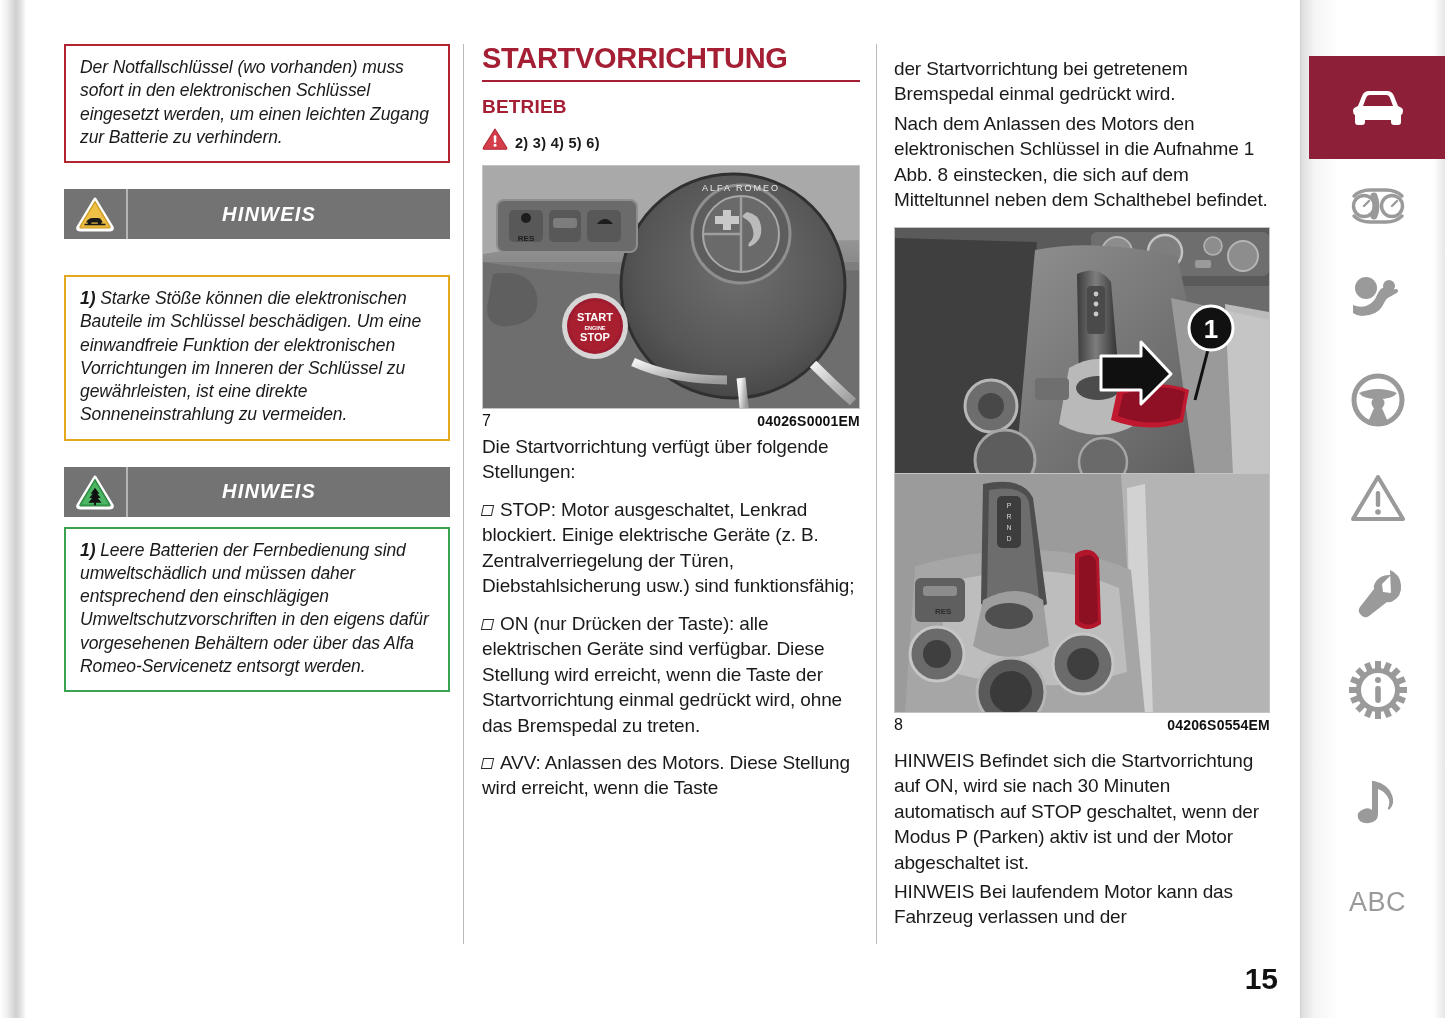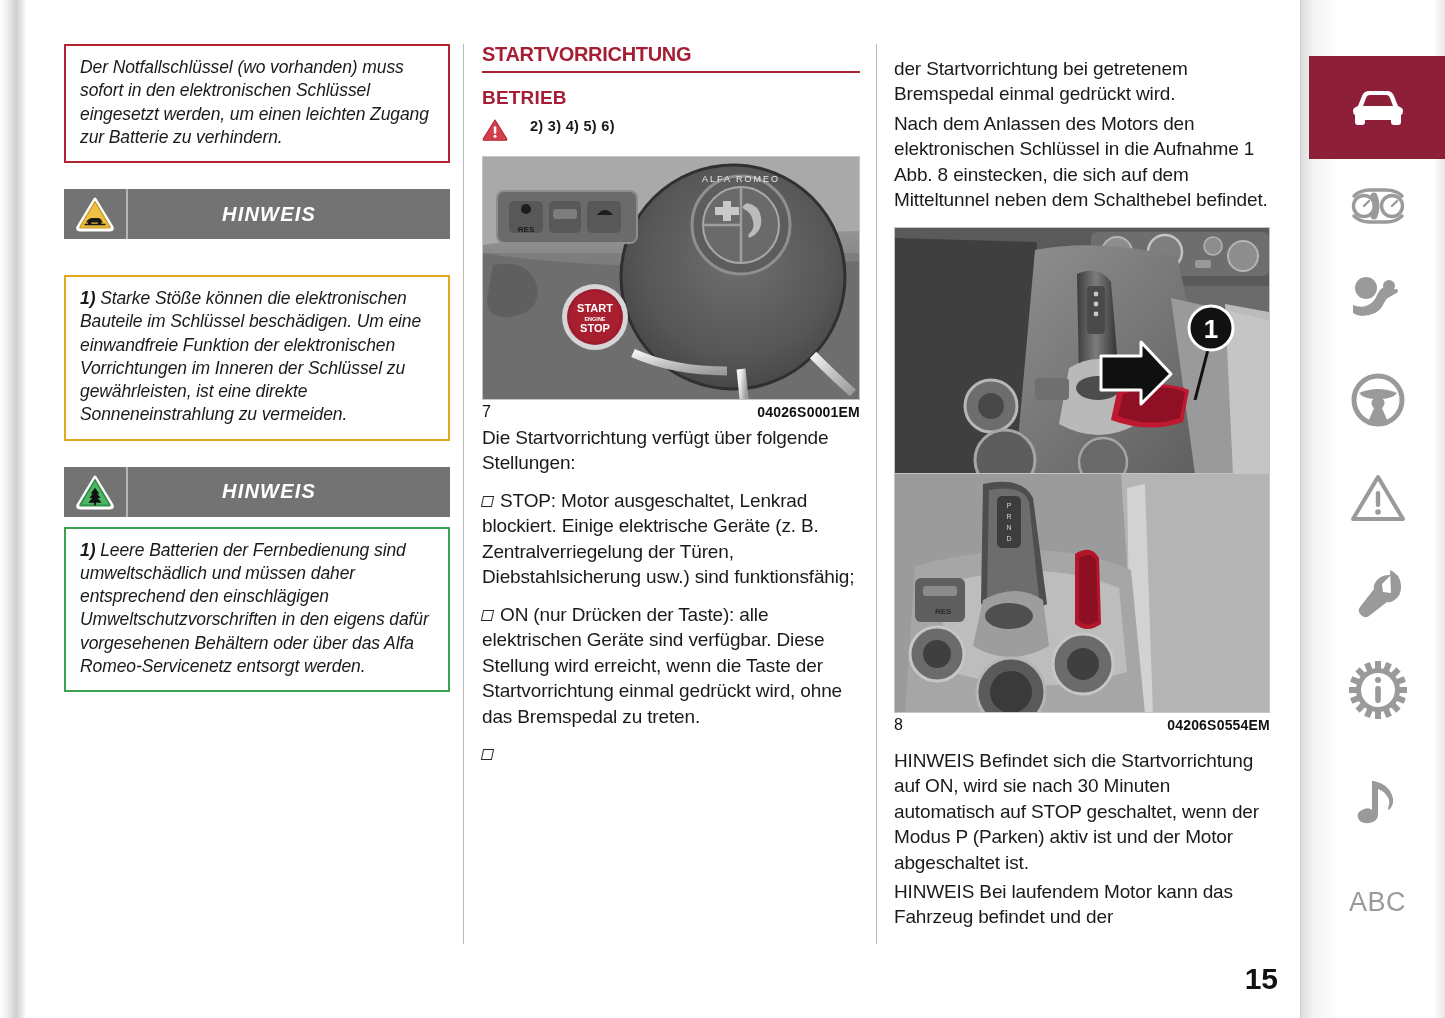--- a/index.html
+++ b/index.html
@@ -73,36 +73,36 @@
     font-weight: bold;
     font-style: italic;
     font-size: 20px;
     letter-spacing: 1.2px;
     padding-right: 40px;
   }
 
   
   h1.section-title {
     color: #a41e34;
-    font-size: 20px;
+    font-size: 29px;
     font-weight: bold;
     letter-spacing: -0.3px;
     line-height: 1;
     padding-bottom: 7px;
     border-bottom: 2px solid #a41e34;
   }
   h2.sub-title {
     color: #a41e34;
     font-size: 19px;
     font-weight: bold;
     letter-spacing: 0.2px;
     margin-top: 14px;
   }
   .note-refs {
-    display: flex; align-items: flex-start; gap: 22px;
+    display: flex; align-items: flex-end; gap: 7px;
     margin-top: 9px; margin-bottom: 6px;
   }
   .note-refs .refs {
     font-size: 14.5px; font-weight: bold; color: #1a1a1a;
     letter-spacing: 0.3px;
   }
   p.body {
     font-size: 19px;
     line-height: 1.34;
     color: #1a1a1a;
@@ -302,21 +302,21 @@
         <span class="fig-code">04026S0001EM</span>
       </div>
     </div>
 
     <p class="body">Die Startvorrichtung verfügt über folgende Stellungen:</p>
 
     <p class="body tight"><span class="bullet-sq"></span><span>STOP: Motor ausgeschaltet, Lenkrad blockiert. Einige elektrische Geräte (z. B. Zentralverriegelung der Türen, Diebstahlsicherung usw.) sind funktionsfähig;</span></p>
 
     <p class="body tight"><span class="bullet-sq"></span><span>ON (nur Drücken der Taste): alle elektrischen Geräte sind verfügbar. Diese Stellung wird erreicht, wenn die Taste der Startvorrichtung einmal gedrückt wird, ohne das Bremspedal zu treten.</span></p>
 
-    <p class="body tight"><span class="bullet-sq"></span></p>
+    <p class="body tight"><span class="bullet-sq"></span><span>AVV: Anlassen des Motors. Diese Stellung wird erreicht, wenn die Taste</span></p>
 
   </div>
 
   <div class="col col-right">
 
     <p class="body tight">der Startvorrichtung bei getretenem Bremspedal einmal gedrückt wird.</p>
     <p class="body">Nach dem Anlassen des Motors den elektronischen Schlüssel in die Aufnahme 1 Abb. 8 einstecken, die sich auf dem Mitteltunnel neben dem Schalthebel befindet.</p>
 
     <div class="figure">
       <div class="fig-img" style="height:246px;border-bottom:0">
@@ -410,21 +410,21 @@
         </svg>
       </div>
 
       <div class="fig-cap">
         <span class="fig-num">8</span>
         <span class="fig-code">04206S0554EM</span>
       </div>
     </div>
 
     <p class="body" style="margin-top:14px">HINWEIS Befindet sich die Startvorrichtung auf ON, wird sie nach 30 Minuten automatisch auf STOP geschaltet, wenn der Modus P (Parken) aktiv ist und der Motor abgeschaltet ist.</p>
-    <p class="body">HINWEIS Bei laufendem Motor kann das Fahrzeug befindet und der</p>
+    <p class="body">HINWEIS Bei laufendem Motor kann das Fahrzeug verlassen und der</p>
 
   </div>
 
   <div class="sidebar">
 
     <div class="tab-active">
       <span>
         <svg width="70" height="46" viewBox="0 0 70 46">
           <path d="M12 30 q-2 -1 -2 -4 q0 -3 3 -4 l2 -1 l4 -10 q2 -5 7 -5 h18 q5 0 7 5 l4 10 l2 1 q3 1 3 4 q0 3 -2 4 l0 7 q0 3 -3 3 h-4 q-3 0 -3 -3 v-2 H22 v2 q0 3 -3 3 h-4 q-3 0 -3 -3 z" fill="#ffffff"></path>
           <path d="M20 21 l3 -8 q1 -3 4 -3 h16 q3 0 4 3 l3 8 z" fill="#8e1f38"></path>

